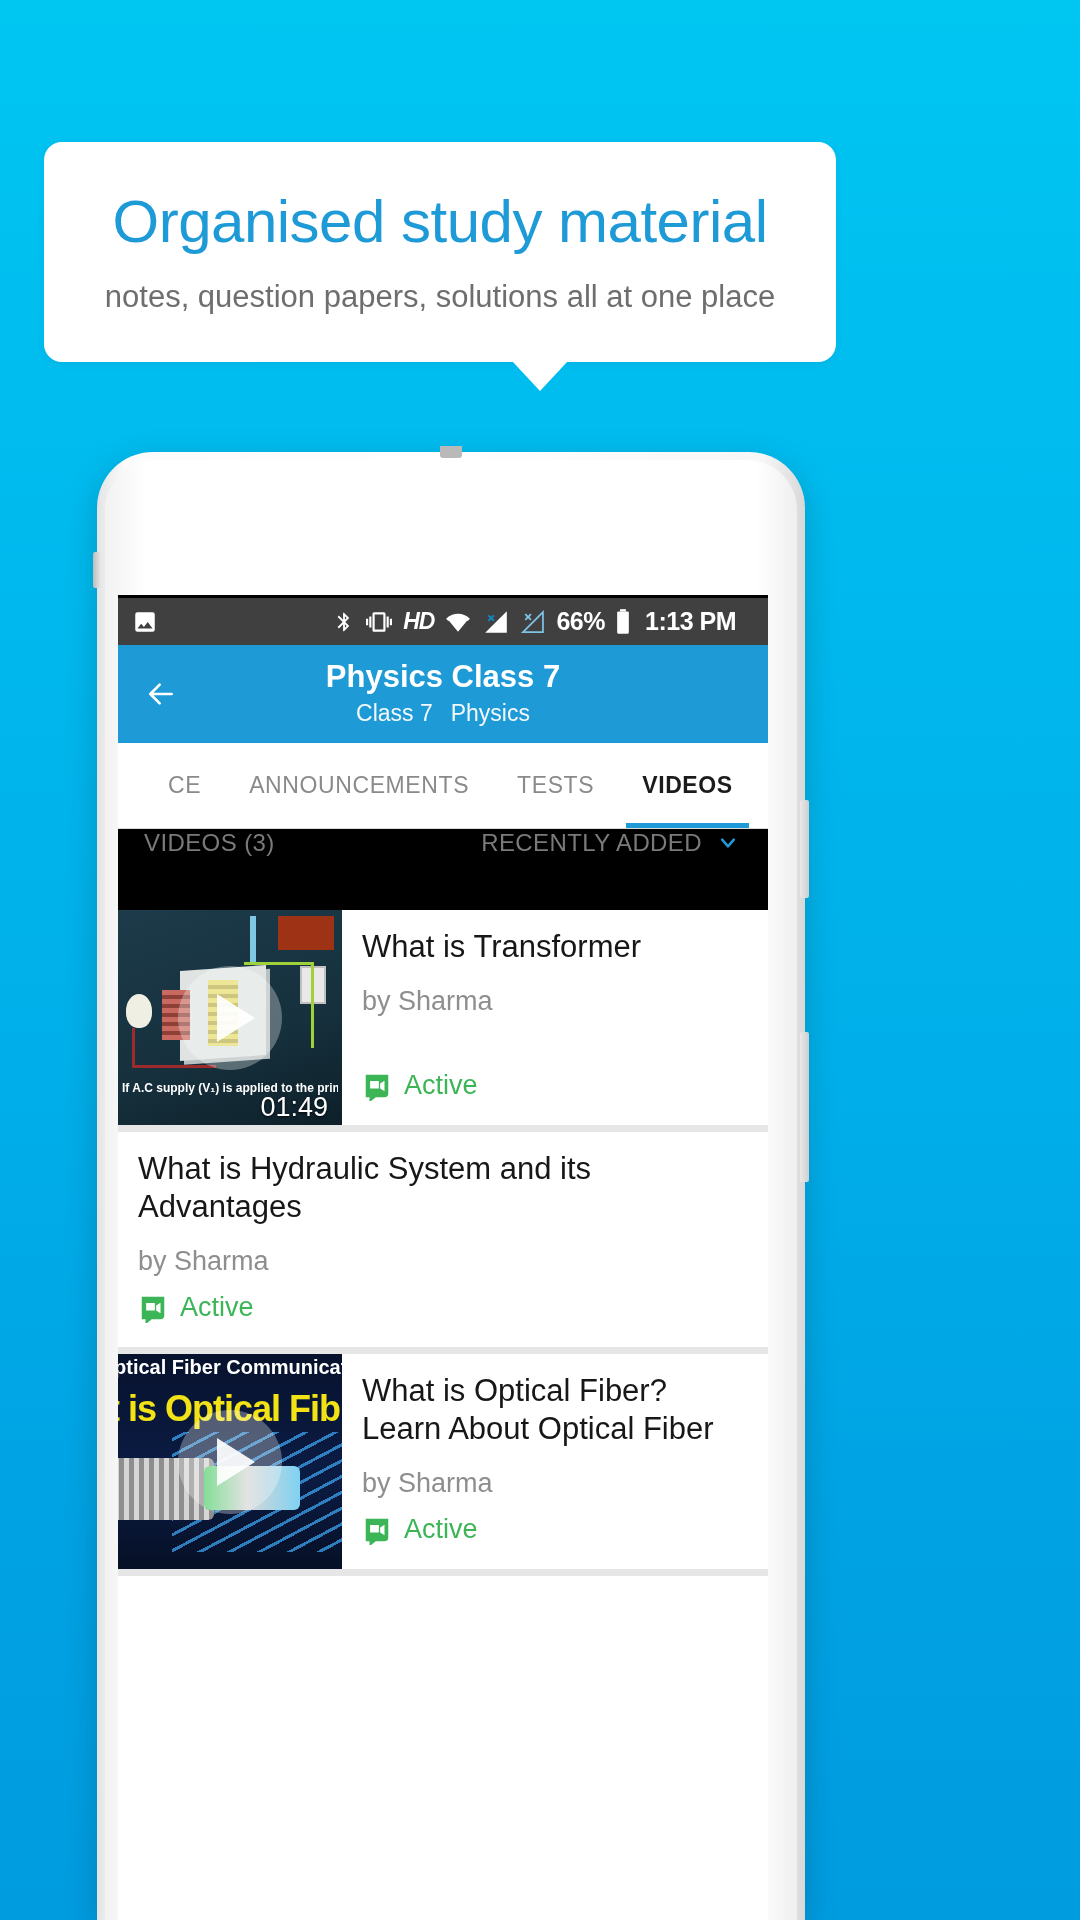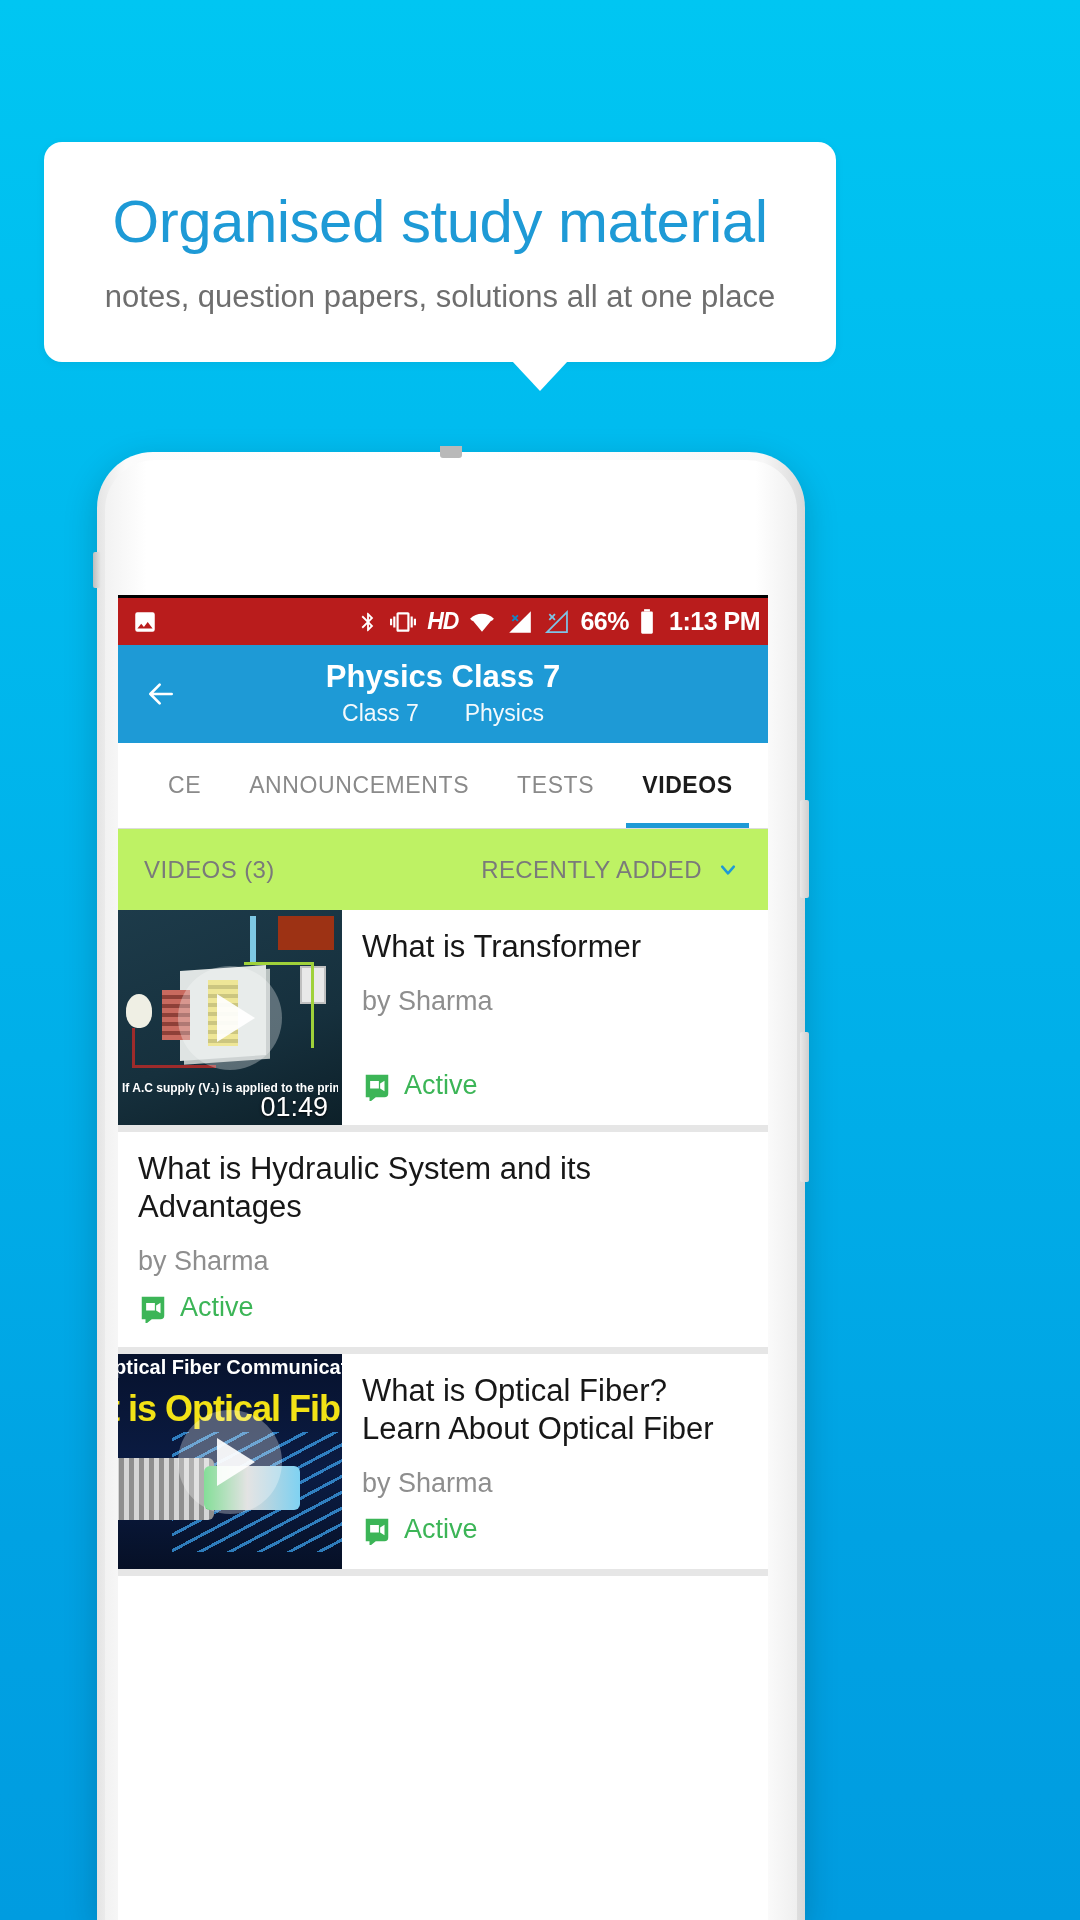--- a/index.html
+++ b/index.html
@@ -82,60 +82,60 @@
 
   
   .screen{
     position:absolute; left:21px; top:143px; width:650px; height:1325px;
     background:#ffffff; overflow:hidden;
     border-top:3px solid #000;
   }
 
   
   .statusbar{
-    height:47px; background:#b91c1c; display:flex; align-items:center;
-    padding:0 8px 0 14px; color:#fff;
+    height:47px; background:#404040; display:flex; align-items:center;
+    padding:0 32px 0 14px; color:#fff;
   }
   .sb-left{ display:flex; align-items:center; gap:8px; flex:1; }
   .sb-right{ display:flex; align-items:center; gap:9px; }
   .ic{ display:block; }
   .sb-pct{ font-size:25px; font-weight:700; letter-spacing:-.5px; }
   .sb-time{ font-size:25px; font-weight:700; letter-spacing:-.5px; margin-left:4px; }
 
   
   .appbar{
     height:98px; background:#1E9AD6; color:#fff; position:relative;
     display:flex; flex-direction:column; align-items:center; justify-content:center;
   }
   .back-arrow{
     position:absolute; left:22px; top:50%; margin-top:-16px;
     width:42px; height:32px;
   }
   .appbar-title{ font-size:31px; font-weight:700; line-height:1.05; }
   .appbar-sub{ font-size:23px; font-weight:400; margin-top:7px; opacity:.95; }
-  .appbar-sub span{ margin:0 23px; }
+  .appbar-sub span{ margin:0 9px; }
 
   
   .tabs{
     height:85px; background:#fff; display:flex; align-items:center;
     padding-left:26px; position:relative;
   }
   .tab{
     font-size:23px; color:#8A8A8A; font-weight:400; letter-spacing:.6px;
     padding:0 24px; white-space:nowrap; position:relative; height:100%;
     display:flex; align-items:center;
   }
   .tab.active{ color:#1b1b1b; font-weight:700; }
   .tab.active::after{
     content:""; position:absolute; left:8px; right:8px; bottom:0; height:5px; background:#1E9AD6;
   }
 
   
   .filterbar{
-    height:82px; background:#bef264; display:flex; align-items:center;
+    height:82px; background:#000000; display:flex; align-items:flex-start;
     justify-content:space-between; padding:0 26px; border-top:1px solid #dcdcdc;
   }
   .fb-left{ font-size:24px; color:#7A7A7A; letter-spacing:.4px; }
   .fb-right{ display:flex; align-items:center; gap:12px; font-size:24px; color:#7A7A7A; letter-spacing:.4px; }
   .chev{ display:block; }
 
   
   .card{
     display:flex; background:#fff; border-bottom:7px solid #E6E6E6; height:222px; overflow:hidden;
   }

